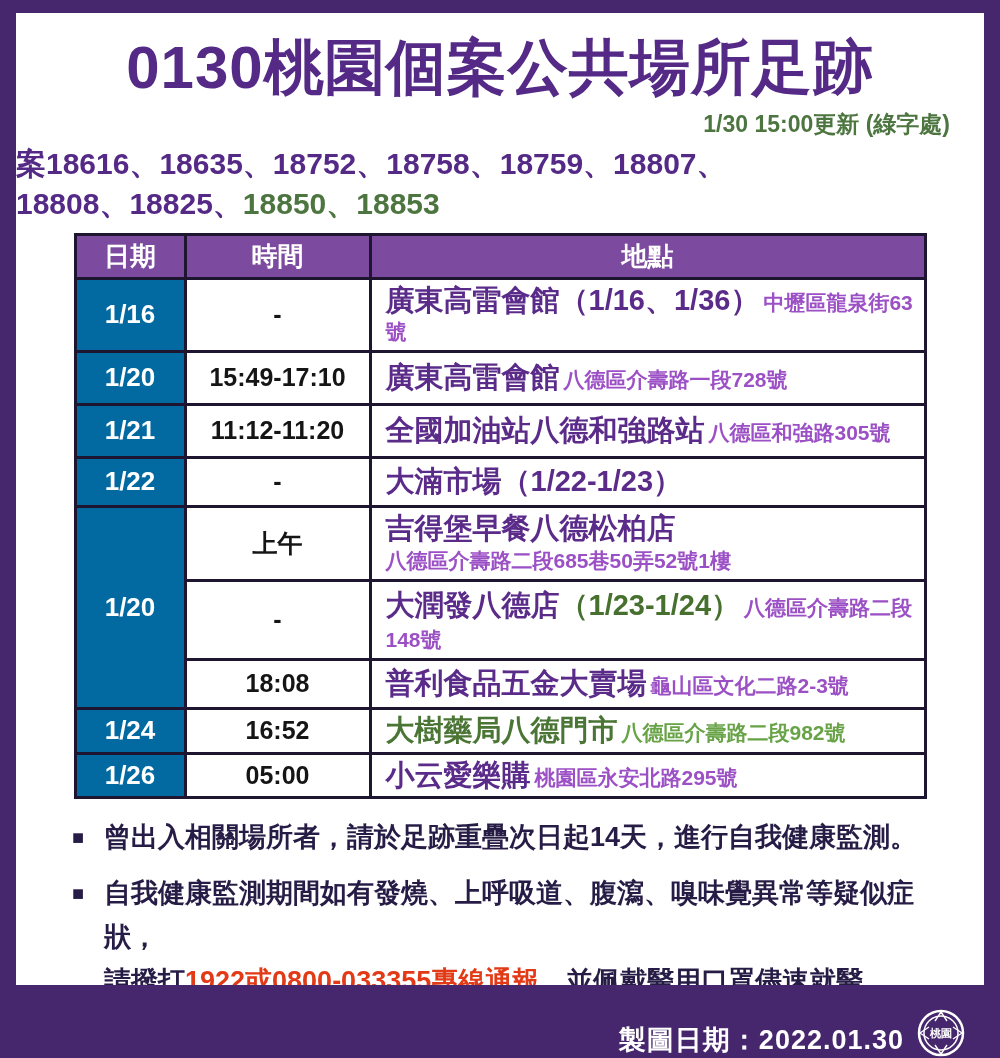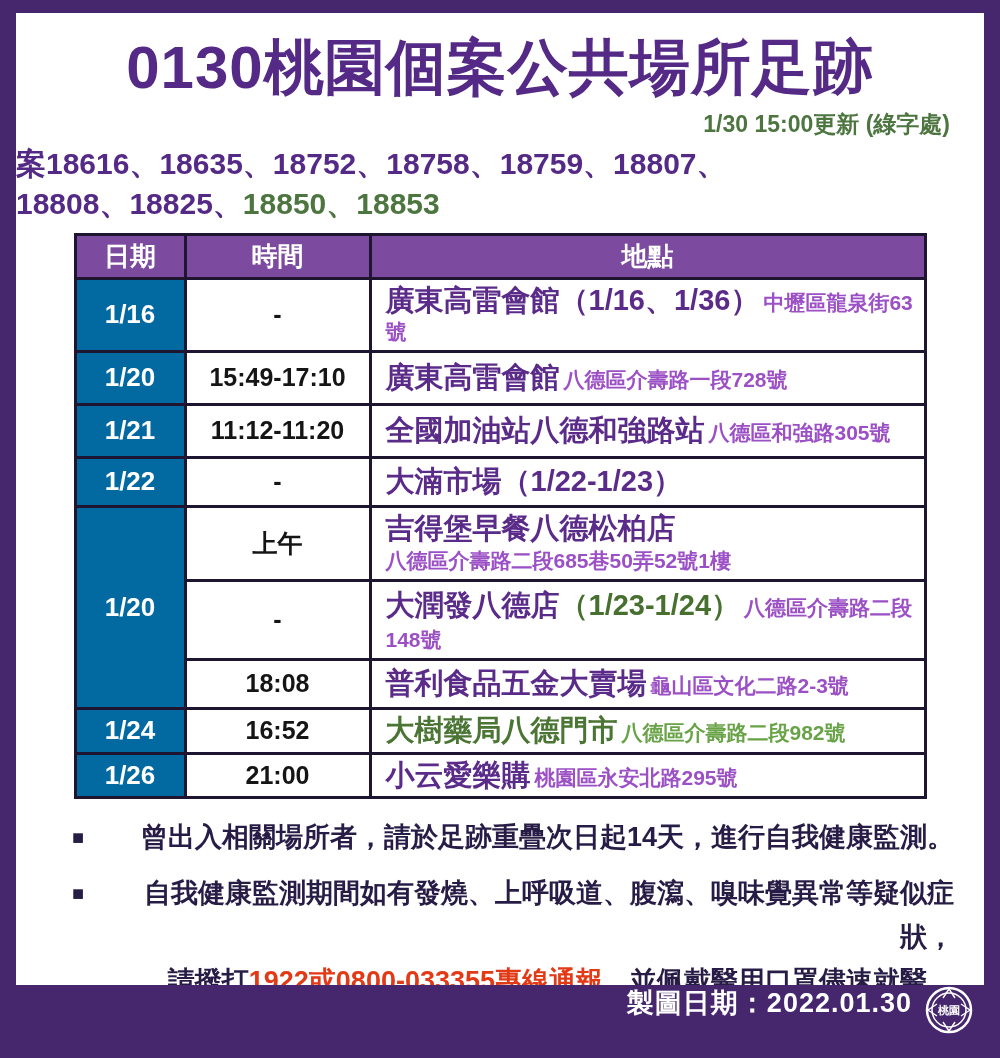--- a/index.html
+++ b/index.html
@@ -113,31 +113,30 @@
     font-weight:bold;
   }
   .note-text {
     flex:1;
     font-size:27px;
     font-weight:bold;
     color:#271C46;
     line-height:44px;
     white-space:pre-line;
     word-break:break-all;
-    text-align:right;
   }
   .note-text .red { color:#E23A17; }
   
   .bottom-bar {
     position:absolute; left:0; top:985px;
     width:1000px; height:73px;
     background:#46276D;
-    display:flex; align-items:flex-start; justify-content:flex-end;
+    display:flex; align-items:flex-end; justify-content:flex-end;
     gap:12px;
-    padding-right:26px;
+    padding-right:34px;
   }
   .made-date {
     color:#ffffff;
     font-size:27px;
     font-weight:bold;
     letter-spacing:1px;
   }
   .logo svg { display:block; }
 </style>
 </head>
@@ -224,21 +223,21 @@
     <tr class="h45">
       <td class="date-cell">1/24</td>
       <td class="time-cell">16:52</td>
       <td class="loc-cell">
         <span class="loc-name green">大樹藥局八德門市</span><span class="loc-addr green">八德區介壽路二段982號</span>
       </td>
     </tr>
 
     <tr class="h43">
       <td class="date-cell">1/26</td>
-      <td class="time-cell">21:00</td>
+      <td class="time-cell">05:00</td>
       <td class="loc-cell">
         <span class="loc-name">小云愛樂購</span><span class="loc-addr">桃園區永安北路295號</span>
       </td>
     </tr>
   </tbody>
     </table>
 
   <div class="notes">
     <div class="note-row">
       <span class="bullet">■</span>

